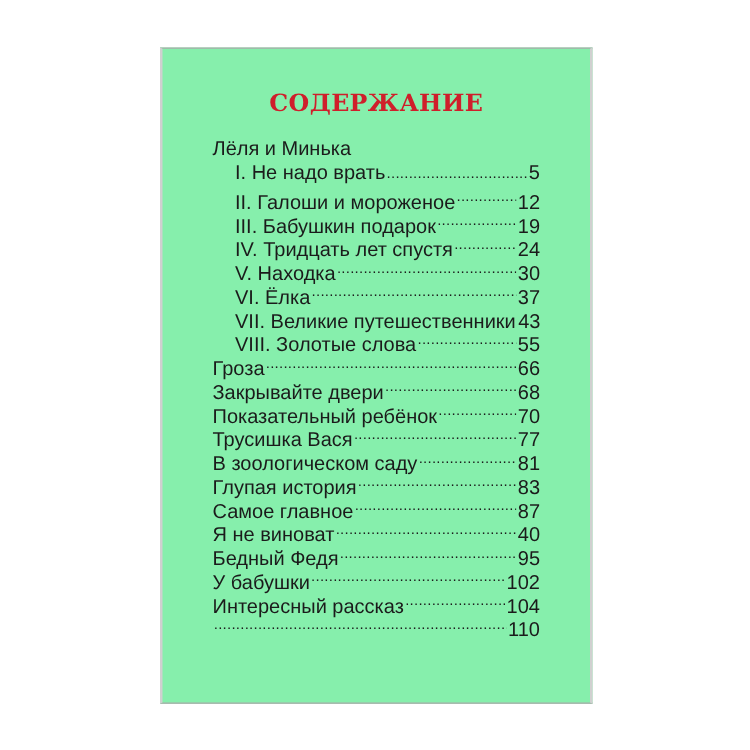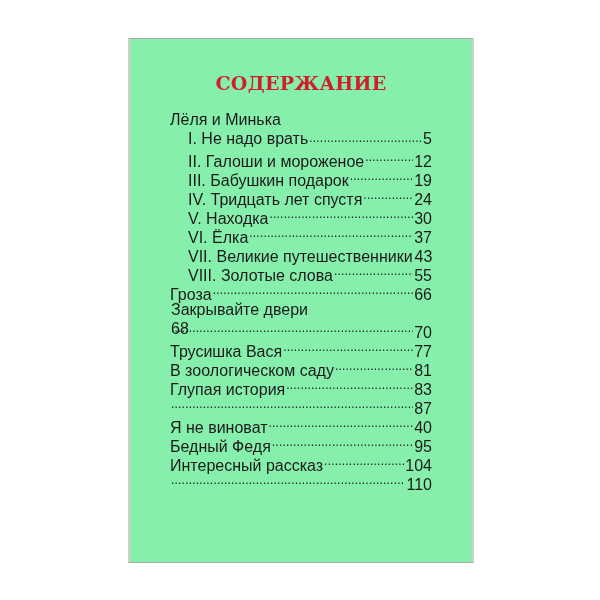--- a/index.html
+++ b/index.html
@@ -97,59 +97,66 @@
         <span class="label">VIII. Золотые слова</span>
         <span class="leader"></span>
         <span class="page-num">55</span>
       </li>
 
     <li class="row" style="color: rgb(27, 27, 27);">
         <span class="label">Гроза</span>
         <span class="leader"></span>
         <span class="page-num">66</span>
       </li>
-    <li class="row" style="color: rgb(27, 27, 27); flex-direction: column;">
+    <li class="row" style="color: rgb(27, 27, 27);">
         <span class="label">Закрывайте двери</span>
         <span class="leader"></span>
         <span class="page-num">68</span>
       </li>
     <li class="row" style="color: rgb(27, 27, 27);">
+        <span class="label">Показательный ребёнок</span>
         <span class="leader"></span>
         <span class="page-num">70</span>
       </li>
     <li class="row" style="color: rgb(27, 27, 27);">
         <span class="label">Трусишка Вася</span>
         <span class="leader"></span>
         <span class="page-num">77</span>
       </li>
     <li class="row" style="color: rgb(27, 27, 27);">
         <span class="label">В зоологическом саду</span>
         <span class="leader"></span>
         <span class="page-num">81</span>
       </li>
     <li class="row" style="color: rgb(27, 27, 27);">
         <span class="label">Глупая история</span>
         <span class="leader"></span>
         <span class="page-num">83</span>
       </li>
     <li class="row" style="color: rgb(27, 27, 27);">
+        <span class="label">Самое главное</span>
         <span class="leader"></span>
         <span class="page-num">87</span>
       </li>
     <li class="row" style="color: rgb(27, 27, 27);">
         <span class="label">Я не виноват</span>
         <span class="leader"></span>
         <span class="page-num">40</span>
       </li>
     <li class="row" style="color: rgb(27, 27, 27);">
         <span class="label">Бедный Федя</span>
         <span class="leader"></span>
         <span class="page-num">95</span>
       </li>
     <li class="row" style="color: rgb(27, 27, 27);">
+        <span class="label">У бабушки</span>
+        <span class="leader"></span>
+        <span class="page-num">102</span>
+      </li>
+    <li class="row" style="color: rgb(27, 27, 27);">
         <span class="label">Интересный рассказ</span>
         <span class="leader"></span>
         <span class="page-num">104</span>
       </li>
     <li class="row" style="color: rgb(27, 27, 27);">
         <span class="leader"></span>
         <span class="page-num">110</span>
       </li>
   </ul>
 </div>

